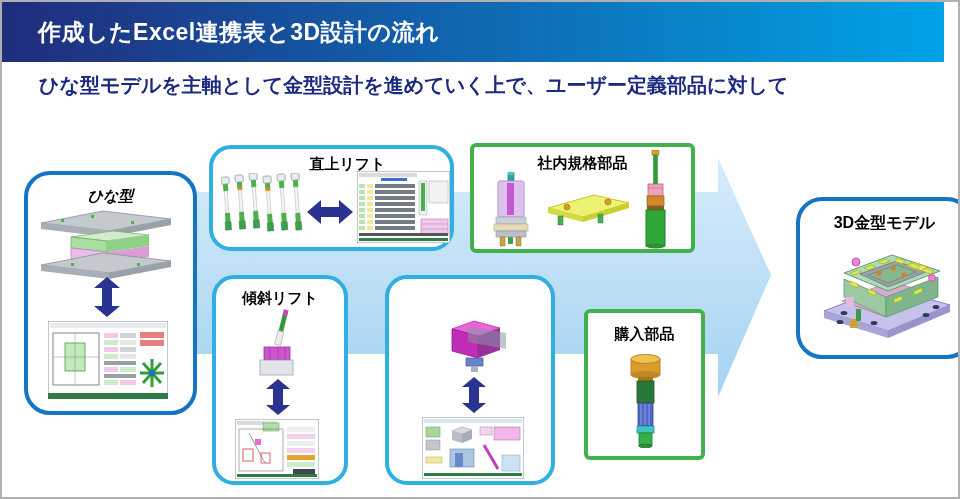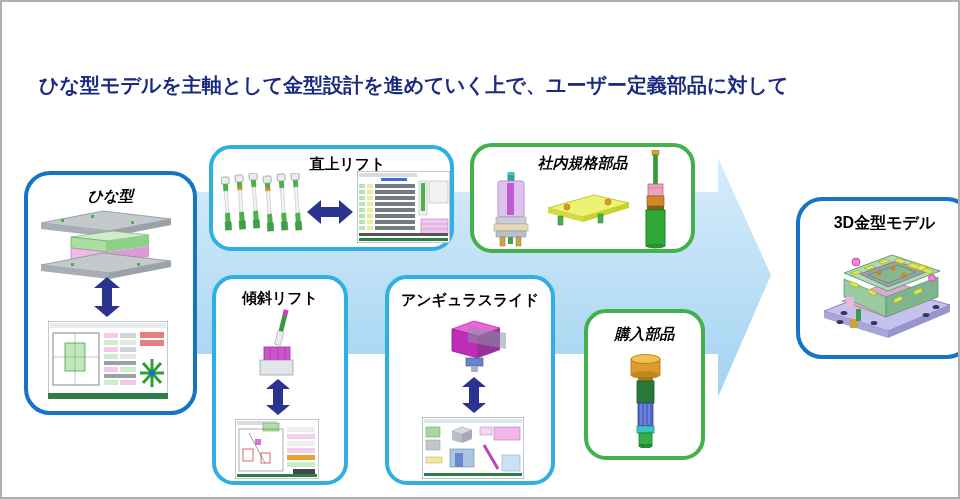--- a/index.html
+++ b/index.html
@@ -16,30 +16,33 @@
   .header-title{color:#ffffff;font-weight:bold;font-size:23px;padding-left:36px;letter-spacing:0.5px;white-space:nowrap;}
   .subtitle{
     position:absolute;left:37px;top:70px;z-index:4;
     color:var(--subtitle-color,#1b2a80);font-weight:bold;font-size:20px;line-height:27px;white-space:nowrap;
   }
   .flow-arrow-layer{position:absolute;left:0;top:0;width:960px;height:499px;z-index:2;pointer-events:none;}
   .box{position:absolute;background:#ffffff;box-sizing:border-box;}
   .box.z1{z-index:1}.box.z3{z-index:3}
   .b-blue{border:4px solid var(--border-blue,#1474c5);border-radius:26px;}
   .b-cyan{border:4px solid var(--border-cyan,#2fafe3);border-radius:22px;}
-  .b-green{border:4px solid var(--border-green,#43b14b);border-radius:22px;font-style:italic;}
+  .b-green{border:4px solid var(--border-green,#43b14b);border-radius:6px;}
   .box-label{position:absolute;left:0;right:0;text-align:center;font-weight:bold;font-size:15px;color:#000;white-space:nowrap;}
   .abs{position:absolute;}
   svg{display:block;}
 </style>
 </head>
 <body>
 
 <div class="slide">
 
+  <div class="header-bar">
+    <div class="header-title">作成したExcel連携表と3D設計の流れ</div>
+  </div>
 
   <div class="subtitle">
     <div>ひな型モデルを主軸として金型設計を進めていく上で、ユーザー定義部品に対して</div>
   </div>
 
   <svg class="flow-arrow-layer" viewBox="0 0 960 499">
     <defs>
       <linearGradient id="bandGrad" x1="0" y1="0" x2="0" y2="1">
         <stop offset="0" stop-color="#d7ecfb"></stop>
           <stop offset="1" stop-color="#a3d3f1"></stop>
@@ -313,21 +316,20 @@
         <rect x="52" y="29" width="28" height="5" fill="#f2cfec"></rect>
         <rect x="52" y="36" width="28" height="5" fill="#e8a030"></rect>
         <rect x="52" y="43" width="28" height="5" fill="#cdedc8"></rect>
       </g>
       <rect x="58" y="50" width="22" height="6" fill="#40454e"></rect>
       <rect x="2" y="55" width="80" height="3" fill="#2e7d46"></rect>
     </svg>
   </div>
 
   <div class="box b-cyan z3" style="left:383px;top:273px;width:170px;height:210px;">
-    <div class="box-label" style="top:12px;">アンギュラスライド</div>
     <svg class="abs" style="left:49px;top:38px;" width="72" height="58" viewBox="0 0 72 58">
       <polygon points="14,12 36,4 62,11 40,19" fill="#ea64da" stroke="#b62fa8" stroke-width="0.8"></polygon>
       <polygon points="14,12 40,19 40,41 14,34" fill="#c12cb6" stroke="#901f88" stroke-width="0.8"></polygon>
       <polygon points="40,19 62,11 62,33 40,41" fill="#98309a"></polygon>
       <polygon points="30,9 68,16 68,32 30,25" fill="#8b94a6" opacity="0.55"></polygon>
       <rect x="28" y="41" width="17" height="8" fill="#6a82ca" stroke="#46589a" stroke-width="0.7"></rect>
       <rect x="33" y="49" width="7" height="6" fill="#aab2c0"></rect>
     </svg>
     <svg class="abs" style="left:73px;top:98px;" width="24" height="36" viewBox="0 0 24 36">
       <polygon points="12,0 24,10 17,10 17,26 24,26 12,36 0,26 7,26 7,10 0,10" fill="#2b3391"></polygon>

